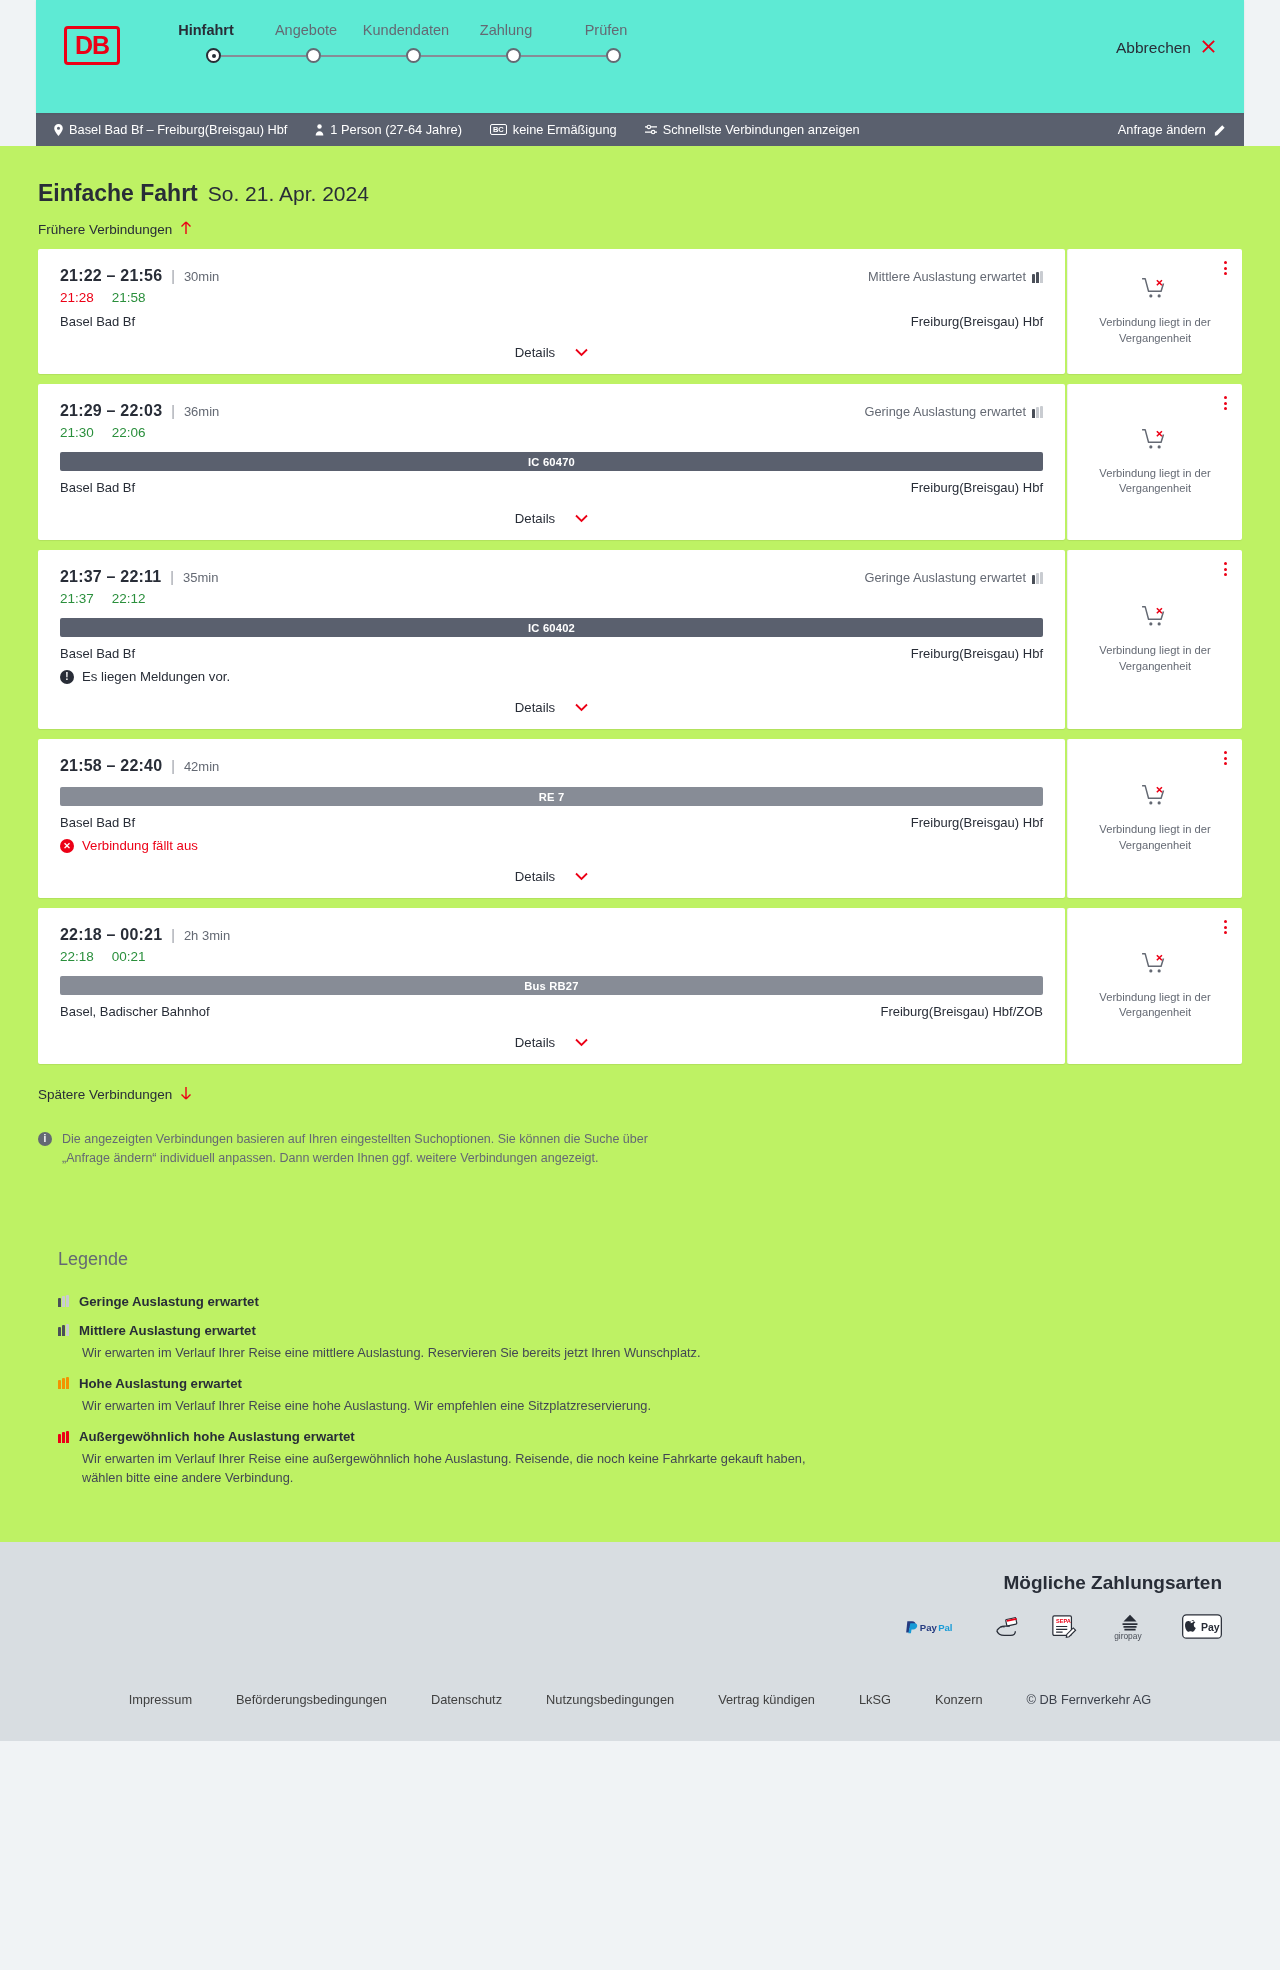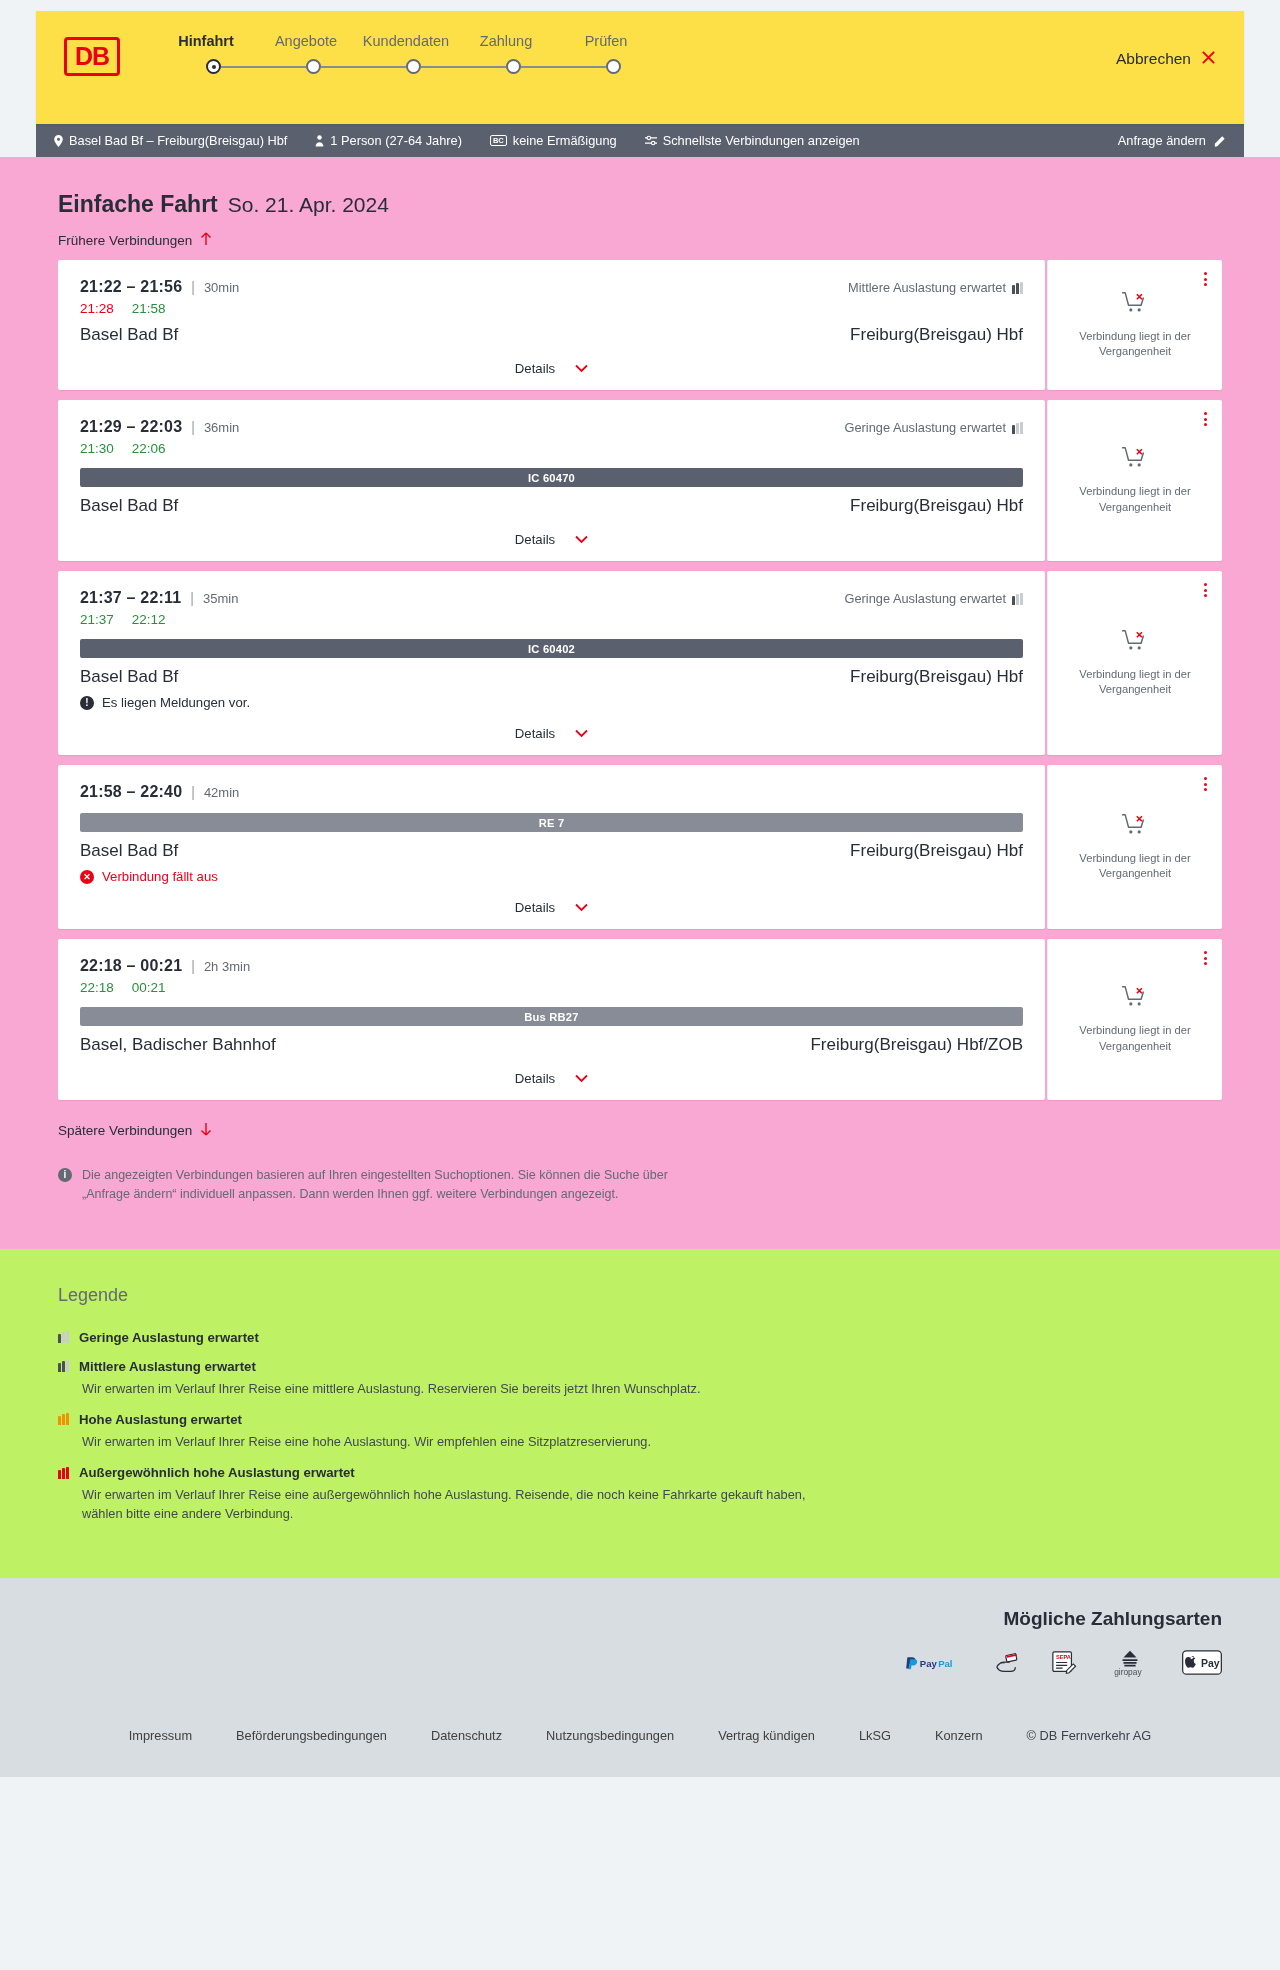--- a/index.html
+++ b/index.html
@@ -8,22 +8,22 @@
     font-family: "Liberation Sans", sans-serif;
     background: #f0f3f5;
     color: #282d37;
     -webkit-font-smoothing: antialiased;
   }
   .page { width: 1280px; position: relative; }
 
   
   .header-wrap { background: #f0f3f5; padding: 0; }
   .header {
-    margin: 11px 36px 0 36px;
-    background: #fde047;
+    margin: 0 36px 0 36px;
+    background: #5eead4;
     height: 113px;
     display: flex;
     align-items: flex-start;
     padding: 22px 28px 0 28px;
     position: relative;
     box-shadow: 0 1px 2px rgba(0,0,0,0.08);
   }
   .db-logo {
     width: 56px; height: 39px;
     border: 3px solid #ec0016;
@@ -79,21 +79,21 @@
   }
   .sb-item { display: flex; align-items: center; gap: 6px; margin-right: 28px; white-space: nowrap; }
   .sb-item.last { margin-left: auto; margin-right: 0; gap: 8px; }
   .sb-ico { display: inline-flex; align-items: center; justify-content: center; }
   .bc-box {
     border: 1px solid #fff; border-radius: 2px;
     font-size: 7.5px; font-weight: bold; padding: 1px 2px; line-height: 1;
   }
 
   
-  .main { padding: 0 36px; background: #f9a8d4; }
+  .main { padding: 0 16px; background: #bef264; }
   .title-row {
     display: flex; align-items: baseline; gap: 10px;
     padding: 34px 0 0 22px;
   }
   .title-bold { font-size: 23px; font-weight: bold; color: #282d37; }
   .title-date { font-size: 21px; color: #282d37; font-weight: normal; }
   .earlier-link {
     padding: 14px 0 12px 22px;
     font-size: 13.5px; color: #282d37;
     display: flex; align-items: center; gap: 8px; cursor: pointer;
@@ -141,21 +141,21 @@
     font-size: 11.2px;
     font-weight: bold;
     display: flex; align-items: center; justify-content: center;
     letter-spacing: 0.2px;
   }
   .train-bar.dark { background: #5a606e; }
   .train-bar.light { background: #878c96; }
 
   .stations {
     display: flex; justify-content: space-between;
-    margin-top: 9px; font-size: 17px; color: #282d37;
+    margin-top: 9px; font-size: 13px; color: #282d37;
   }
   .notice { margin-top: 8px; display: flex; align-items: center; gap: 8px; font-size: 13.2px; }
   .notice.info { color: #282d37; }
   .notice.cancel { color: #ec0016; }
   .badge-ico {
     width: 14px; height: 14px; border-radius: 50%;
     display: inline-flex; align-items: center; justify-content: center;
     color: #fff; font-size: 10px; font-weight: bold; flex: none;
   }
   .badge-ico.dark { background: #282d37; }

